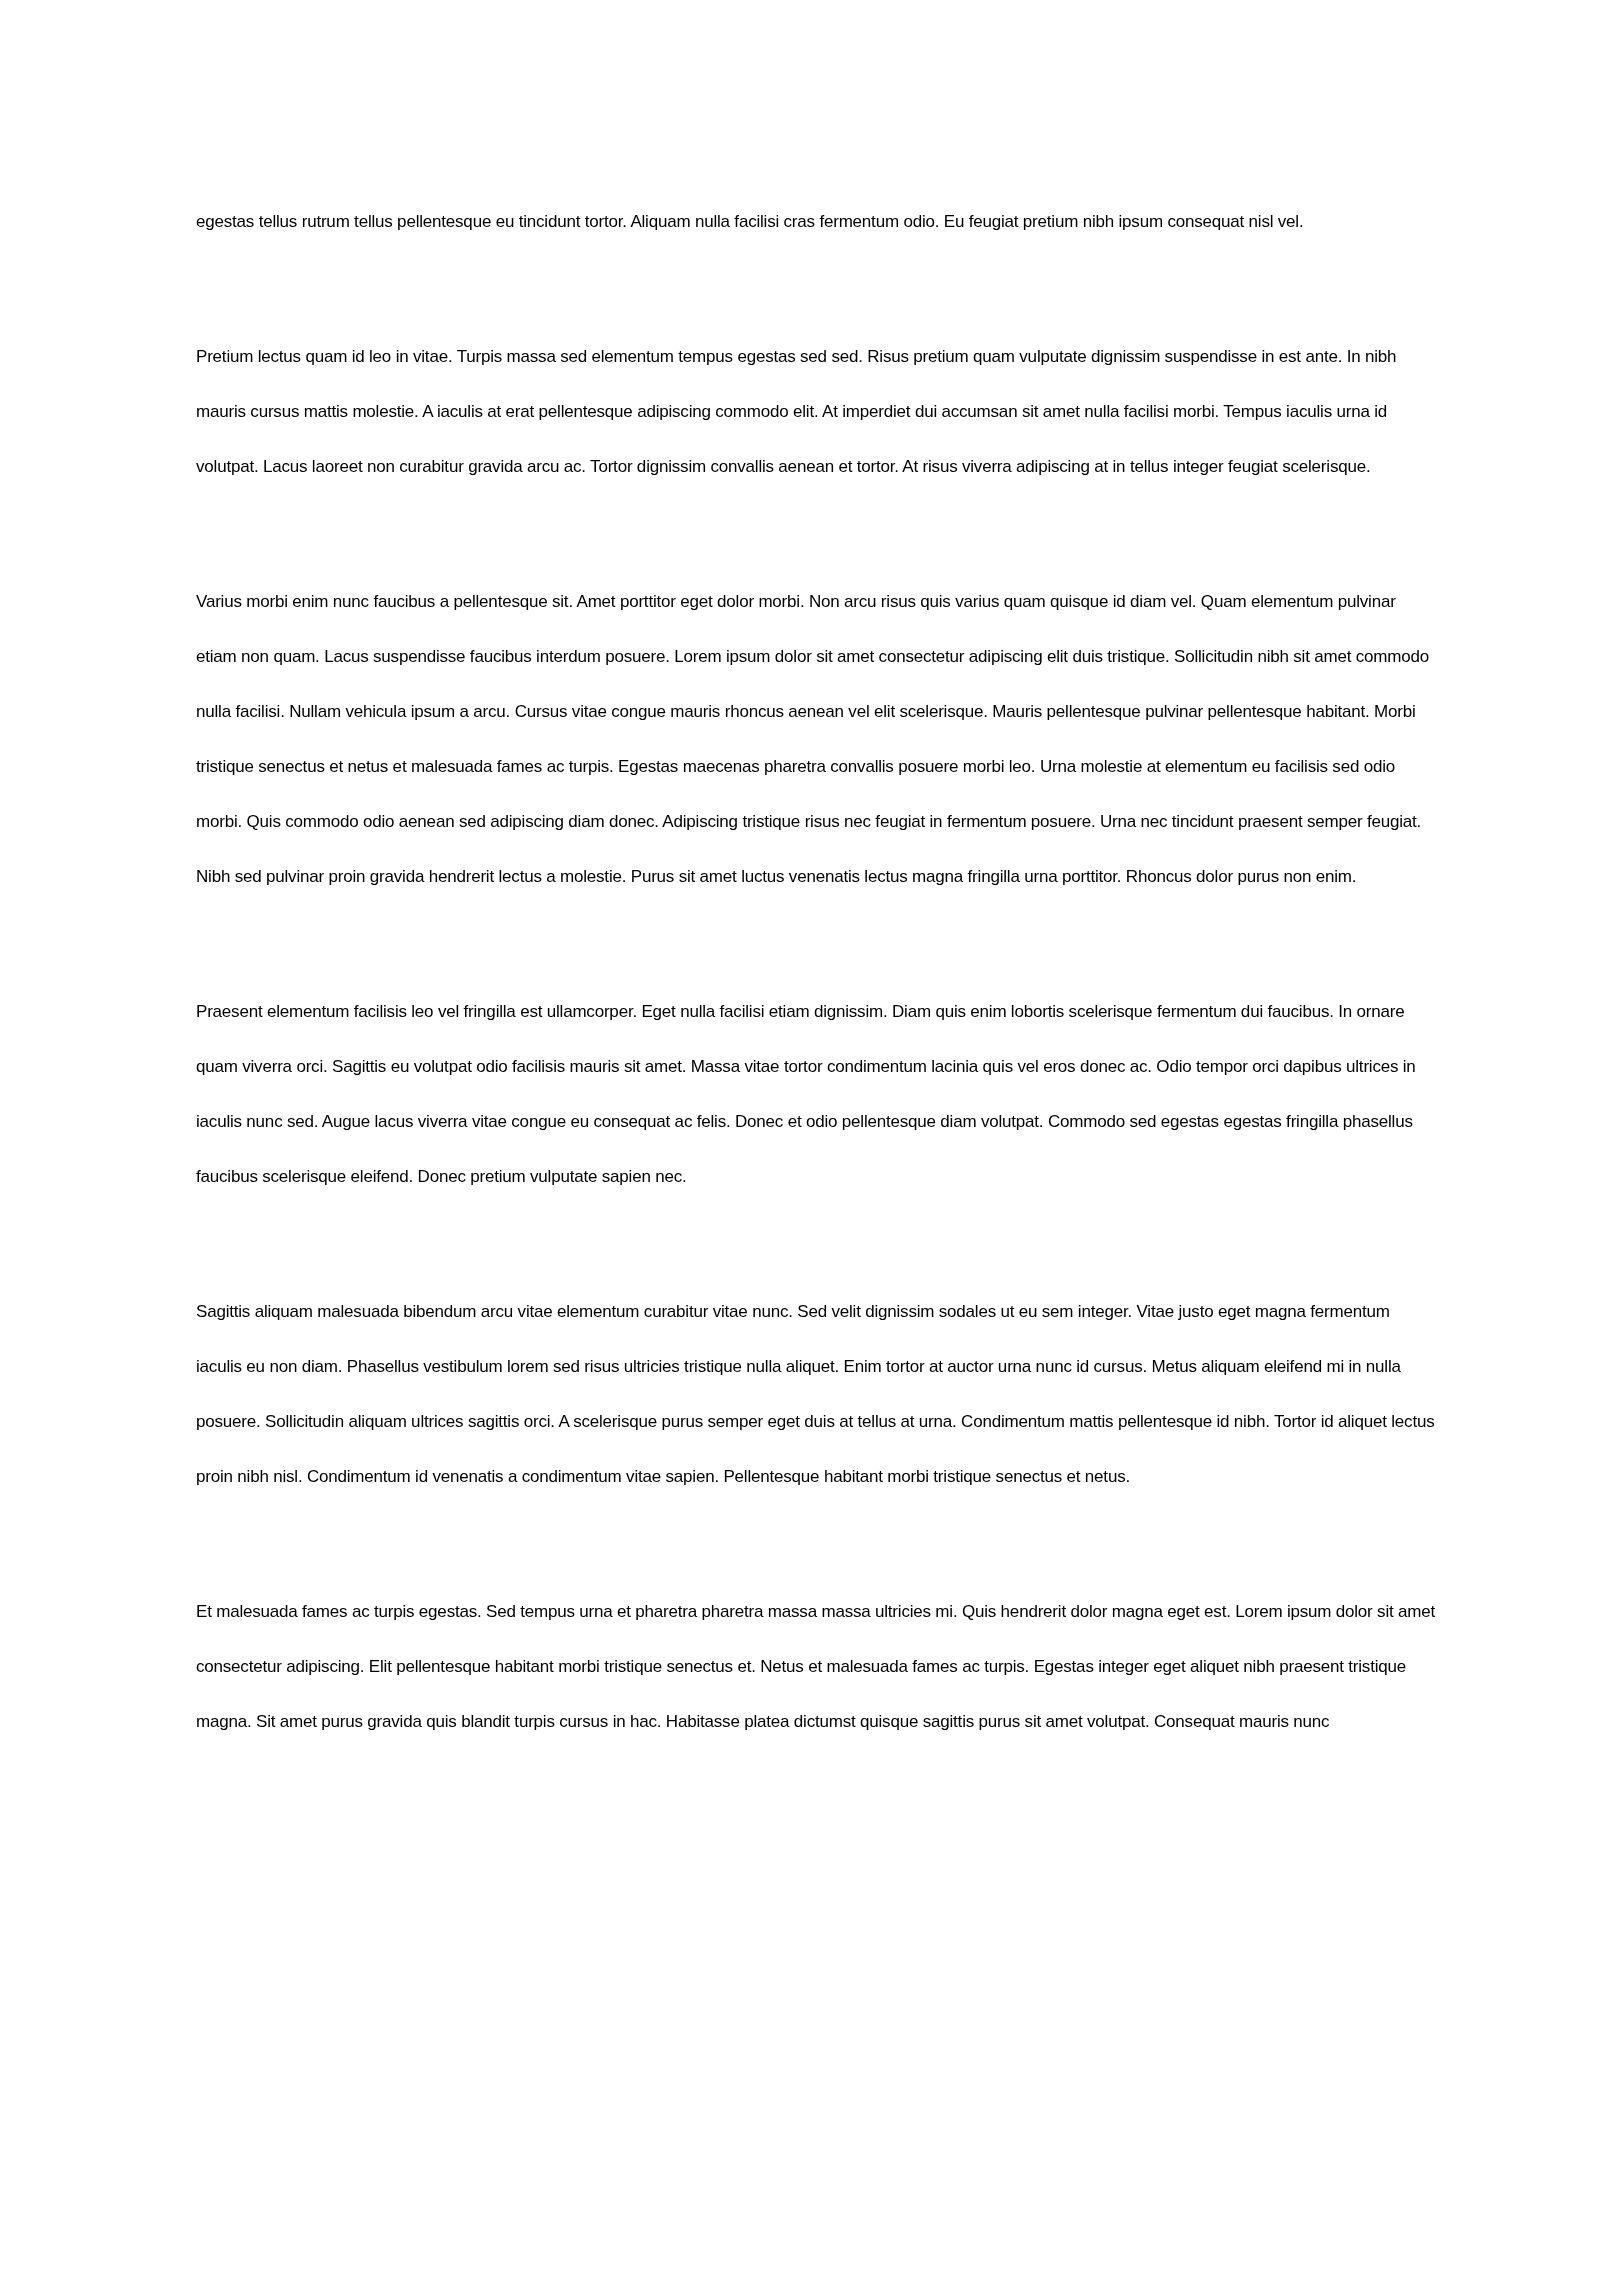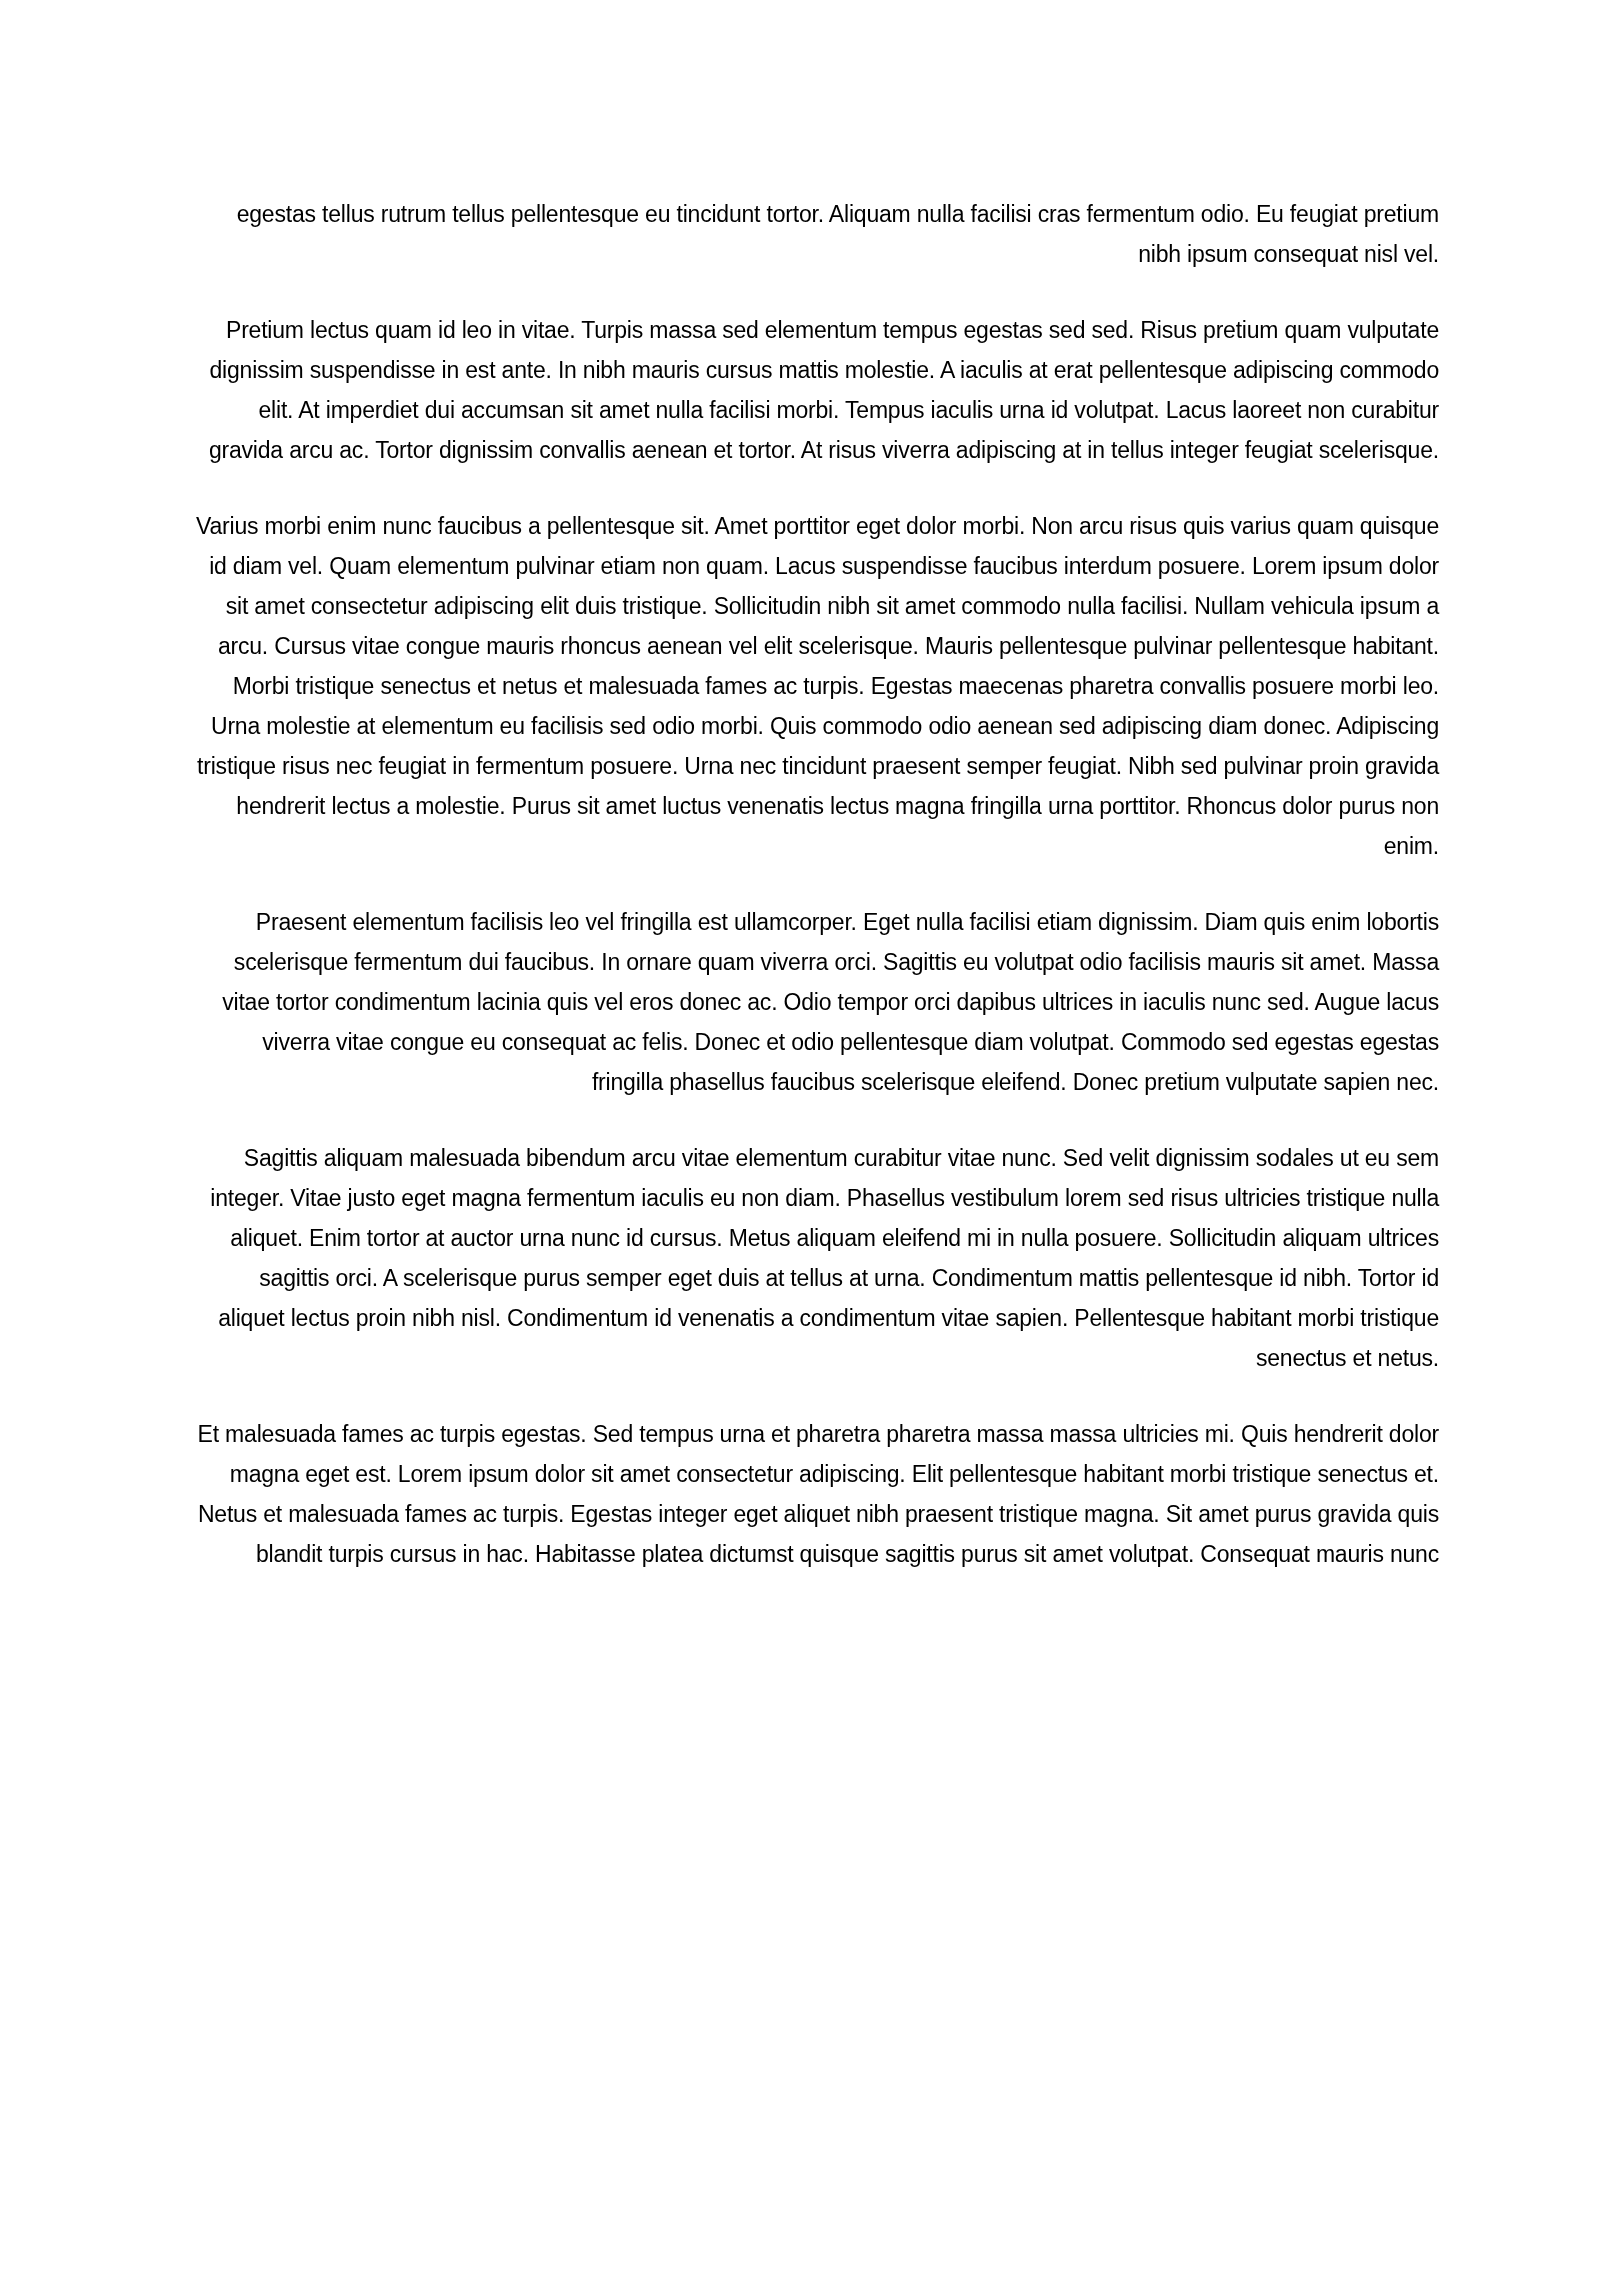--- a/index.html
+++ b/index.html
@@ -20,33 +20,32 @@
       width: 1623px;
       height: 2295px;
       background: #ffffff;
     }
     .text-body {
       position: absolute;
       left: 196px;
       top: 194px;
       width: 1243px;
       font-family: "Liberation Sans", sans-serif;
-      font-size: 23px;
-      line-height: 40px;
+      font-size: 17px;
+      line-height: 55px;
       color: #000000;
       letter-spacing: -0.2px;
       word-spacing: 0px;
-      text-align: right;
     }
     .para {
       margin: 0;
       padding: 0;
     }
     .para + .para {
-      margin-top: 36px;
+      margin-top: 80px;
     }
   </style>
 </head>
 <body>
 
 <div class="page">
   <div class="text-body">
     <p class="para">egestas tellus rutrum tellus pellentesque eu tincidunt tortor. Aliquam nulla facilisi cras fermentum odio. Eu feugiat pretium nibh ipsum consequat nisl vel.</p>
     <p class="para">Pretium lectus quam id leo in vitae. Turpis massa sed elementum tempus egestas sed sed. Risus pretium quam vulputate dignissim suspendisse in est ante. In nibh mauris cursus mattis molestie. A iaculis at erat pellentesque adipiscing commodo elit. At imperdiet dui accumsan sit amet nulla facilisi morbi. Tempus iaculis urna id volutpat. Lacus laoreet non curabitur gravida arcu ac. Tortor dignissim convallis aenean et tortor. At risus viverra adipiscing at in tellus integer feugiat scelerisque.</p>
     <p class="para">Varius morbi enim nunc faucibus a pellentesque sit. Amet porttitor eget dolor morbi. Non arcu risus quis varius quam quisque id diam vel. Quam elementum pulvinar etiam non quam. Lacus suspendisse faucibus interdum posuere. Lorem ipsum dolor sit amet consectetur adipiscing elit duis tristique. Sollicitudin nibh sit amet commodo nulla facilisi. Nullam vehicula ipsum a arcu. Cursus vitae congue mauris rhoncus aenean vel elit scelerisque. Mauris pellentesque pulvinar pellentesque habitant. Morbi tristique senectus et netus et malesuada fames ac turpis. Egestas maecenas pharetra convallis posuere morbi leo. Urna molestie at elementum eu facilisis sed odio morbi. Quis commodo odio aenean sed adipiscing diam donec. Adipiscing tristique risus nec feugiat in fermentum posuere. Urna nec tincidunt praesent semper feugiat. Nibh sed pulvinar proin gravida hendrerit lectus a molestie. Purus sit amet luctus venenatis lectus magna fringilla urna porttitor. Rhoncus dolor purus non enim.</p>

